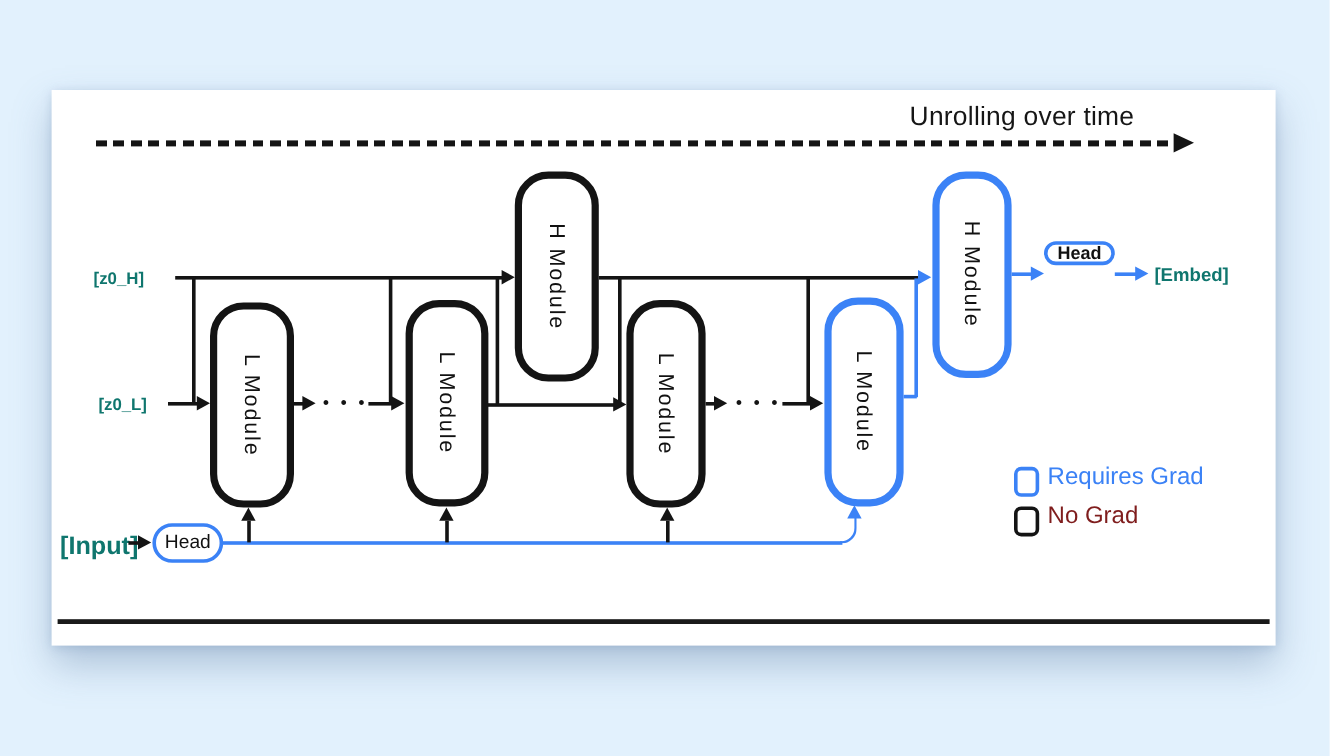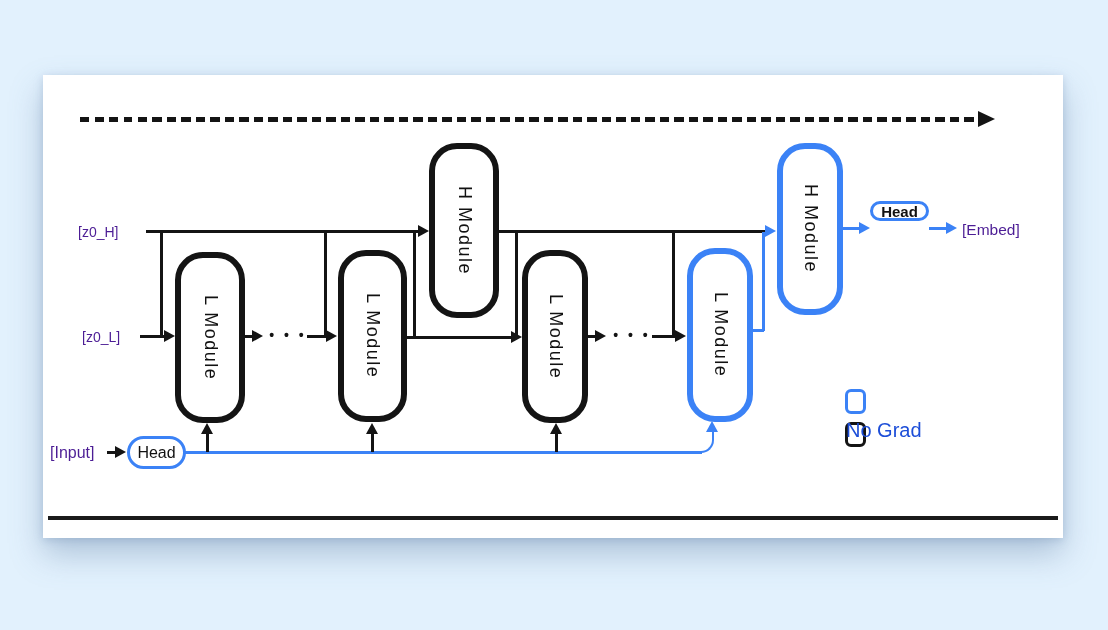--- a/index.html
+++ b/index.html
@@ -38,38 +38,39 @@
   }
   .module.grad{border-color:#3b82f6;}
   .module span{
     writing-mode:vertical-rl;font-size:18px;font-weight:500;color:#111;letter-spacing:1.5px;white-space:nowrap;
   }
   .pill{
     position:absolute;background:#fff;border:3px solid #3b82f6;border-radius:18px;
     display:flex;align-items:center;justify-content:center;box-sizing:border-box;
     font-size:15px;font-weight:700;color:#111;
   }
-  .lbl{position:absolute;font-weight:400;color:#4c1d95;white-space:nowrap;}
+  .lbl{position:absolute;font-weight:700;color:#0f766e;white-space:nowrap;}
   .dots{position:absolute;font-size:14px;font-weight:700;color:#141414;letter-spacing:3px;text-align:center;}
   .lg-box{position:absolute;width:15px;height:19px;border-radius:6px;background:#fff;box-sizing:content-box;}
   .lg-text{position:absolute;font-size:20px;white-space:nowrap;}
   .divider{position:absolute;left:48px;top:516px;width:1010px;height:4px;background:#1a1a1a;}
 </style>
 </head>
 <body>
 
 <div class="stage">
   <div class="card"></div>
 
+  <div class="title">Unrolling over time</div>
   <div class="dashline"></div>
   <div class="arr big-arr" style="left:978px;top:111px;"></div>
 
   <div class="lbl" style="left:78px;top:224px;font-size:14px;">[z0_H]</div>
   <div class="lbl" style="left:82px;top:329px;font-size:14px;">[z0_L]</div>
-  <div class="lbl" style="left:50px;top:444px;font-size:16px;">[Input]</div>
+  <div class="lbl" style="left:50px;top:444px;font-size:21px;">[Input]</div>
   <div class="lbl" style="left:962px;top:221px;font-size:15.5px;">[Embed]</div>
 
   <div class="hline" style="left:146px;top:230px;width:273px;"></div>
   <div class="arr arr-r" style="left:418px;top:225px;"></div>
   <div class="vline" style="left:160px;top:230px;height:107px;"></div>
 
   <div class="hline" style="left:140px;top:335px;width:26px;"></div>
   <div class="arr arr-r" style="left:164px;top:330px;"></div>
 
   <div class="hline" style="left:245px;top:335px;width:9px;"></div>
@@ -136,17 +137,18 @@
   </div>
 
   <div class="pill" style="left:127px;top:436px;width:59px;height:33px;font-weight:400;font-size:16px;">
     <span>Head</span>
   </div>
   <div class="pill" style="left:870px;top:201px;width:59px;height:20px;">
     <span>Head</span>
   </div>
 
   <div class="lg-box" style="left:845px;top:389px;border:3.5px solid #3b82f6;"></div>
+  <div class="lg-text" style="left:873px;top:386px;color:#3b82f6;">Requires Grad</div>
   <div class="lg-box" style="left:845px;top:422px;border:3.5px solid #141414;"></div>
-  <div class="lg-text" style="left:846px;top:419px;color:#1d4ed8;">No Grad</div>
+  <div class="lg-text" style="left:873px;top:419px;color:#7f1d1d;">No Grad</div>
 
   <div class="divider"></div>
 </div>
 
 </body></html>

